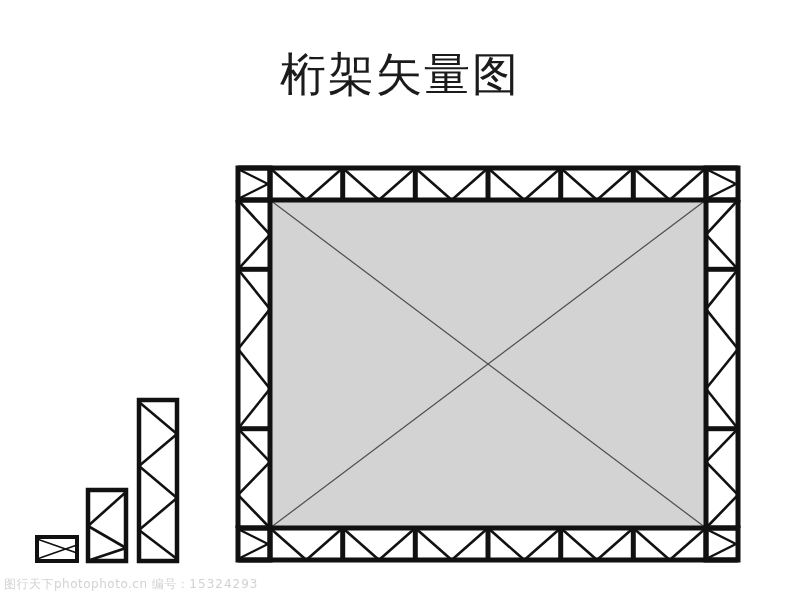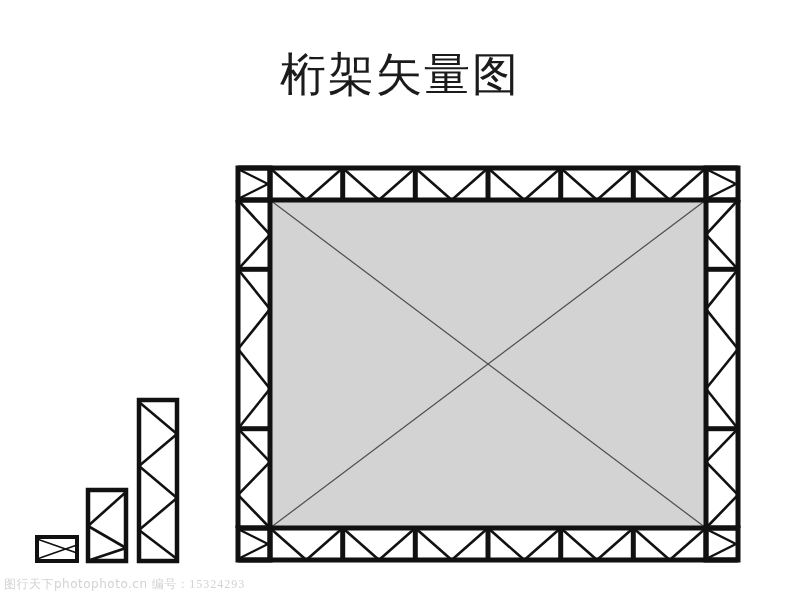--- a/index.html
+++ b/index.html
@@ -47,21 +47,21 @@
     left: 4px;
     top: 576px;
     font-family: "DejaVu Sans", "Liberation Sans", sans-serif;
     font-size: 12px;
     line-height: 16px;
     color: #d2d2d2;
     white-space: nowrap;
     letter-spacing: 0.5px;
     user-select: none;
   }
-  #watermark .wm-id { letter-spacing: 1px; font-family: Liberation Serif, serif; }
+  #watermark .wm-id { letter-spacing: 1px; }
 </style>
 </head>
 <body>
 
 <div id="canvas-wrap">
 
   <div id="title">桁架矢量图</div>
 
   <svg id="diagram" width="800" height="596" viewBox="0 0 800 596" xmlns="http://www.w3.org/2000/svg">
 

